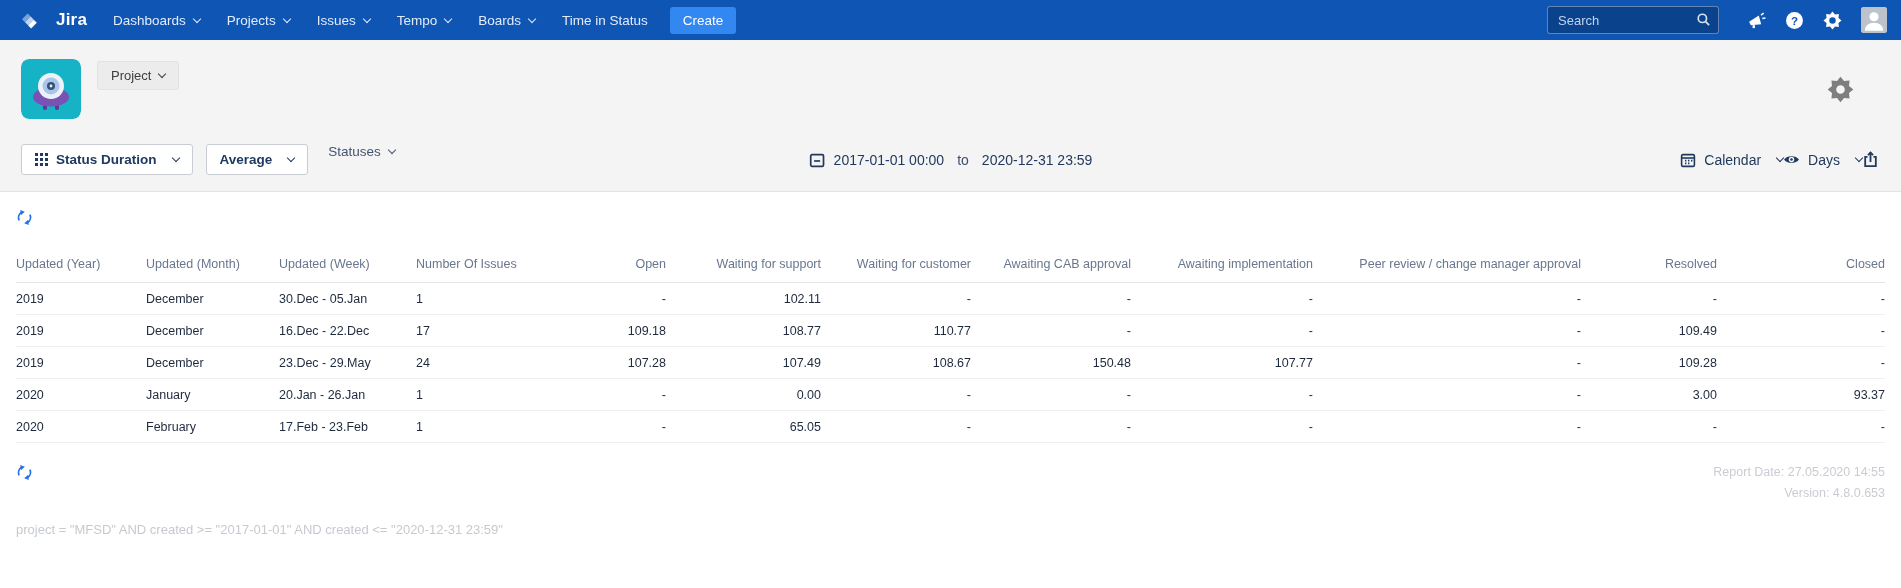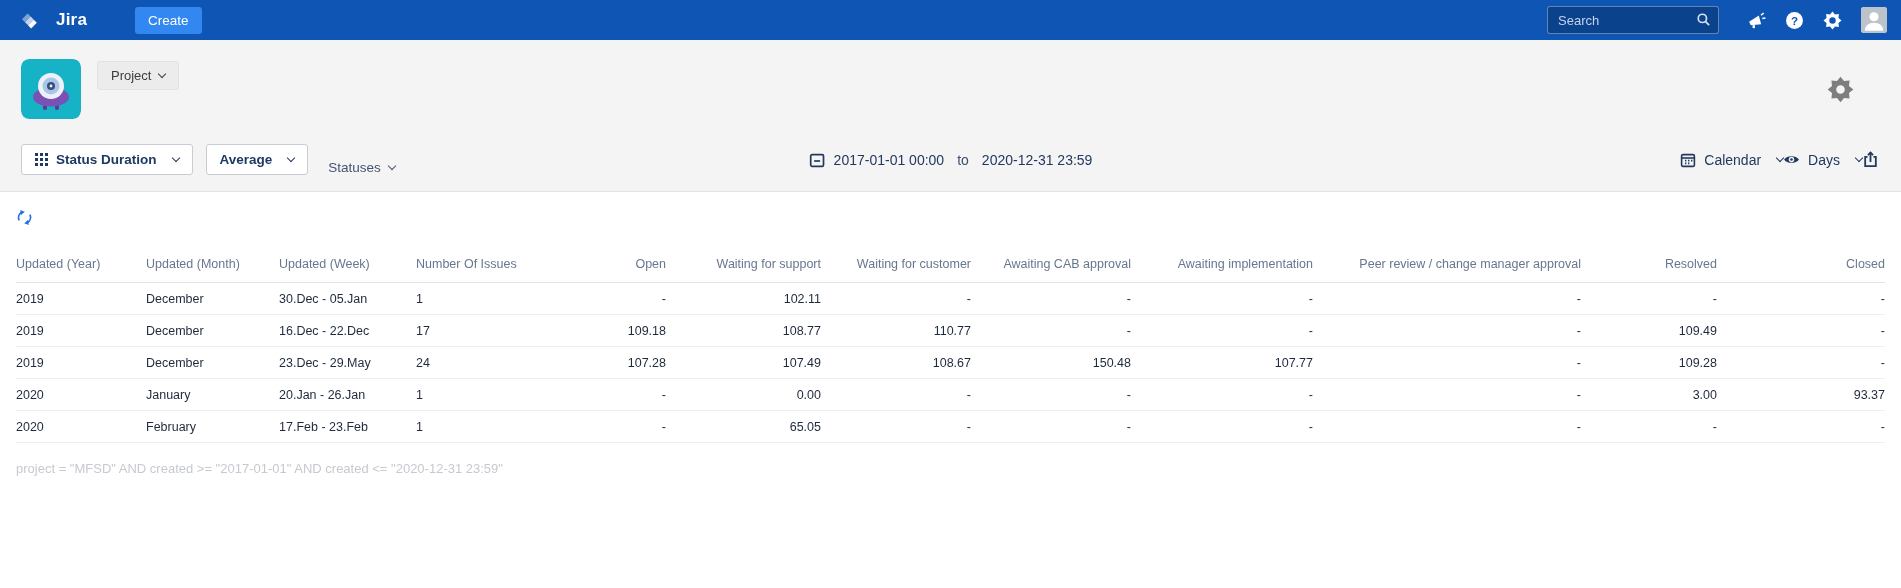--- a/index.html
+++ b/index.html
@@ -24,21 +24,21 @@
   .avatar{width:26px;height:26px;border-radius:3px;overflow:hidden;background:#bcc3cb;cursor:pointer;}
 
   
   .band{position:relative;height:152px;background:#f4f4f4;border-bottom:1px solid #e3e3e3;box-sizing:border-box;}
   .proj-avatar{position:absolute;left:21px;top:19px;width:60px;height:60px;border-radius:8px;overflow:hidden;cursor:pointer;}
   .project-chip{position:absolute;left:97px;top:21px;height:29px;background:#ececec;border:1px solid #e2e2e2;border-radius:3px;display:inline-flex;align-items:center;padding:0 13px;font-size:13px;color:#3c3c3c;cursor:pointer;box-sizing:border-box;}
   .project-select{position:absolute;left:97px;top:57px;width:350px;height:29px;background:#e9e9e9;border:1px solid #d2d2d2;border-radius:3px;display:flex;align-items:center;justify-content:space-between;padding:0 11px;font-size:13px;color:#3c3c3c;cursor:pointer;box-sizing:border-box;}
   .band-gear{position:absolute;right:47px;top:36px;color:#7e7e7e;cursor:pointer;}
 
   .toolbar{position:absolute;left:0;right:0;top:104px;height:32px;}
-  .tb-left{position:absolute;left:21px;top:0;display:flex;align-items:flex-end;gap:13px;}
+  .tb-left{position:absolute;left:21px;top:0;display:flex;align-items:flex-start;gap:13px;}
   .tb-btn{height:31px;background:#fff;border:1px solid #c9cdd3;border-radius:3px;display:inline-flex;align-items:center;gap:8px;padding:0 13px;font-size:13.5px;font-weight:bold;color:#1e3a63;cursor:pointer;font-family:inherit;}
   .tb-plain{display:inline-flex;align-items:center;font-size:13.5px;color:#44546f;cursor:pointer;margin-left:7px;}
   .grid-icon{width:13px;height:13px;position:relative;display:inline-block;}
   .grid-icon i{position:absolute;width:3px;height:3px;background:#1e3a63;}
   .tb-center{position:absolute;left:50%;top:0;transform:translateX(-50%);height:31px;display:flex;align-items:center;gap:9px;font-size:14px;color:#22395e;white-space:nowrap;}
   .tb-center .to{color:#3c4f6e;margin:0 4px;}
   .tb-right{position:absolute;right:22px;top:0;height:31px;display:flex;align-items:center;font-size:14px;color:#22395e;}
   .tb-drop{display:inline-flex;align-items:center;gap:8px;cursor:pointer;}
   .icon-navy{color:#22395e;display:inline-flex;}
 
@@ -64,20 +64,28 @@
       <span style="display:inline-flex;">
         <svg width="21" height="21" viewBox="0 0 24 24">
           <path fill="#ffffff" opacity=".45" d="M4.5 10.5 L11 4 L14.5 7.5 L8 14 Z"></path>
           <path fill="#ffffff" opacity=".75" d="M8 14 L14.5 7.5 L18 11 L11.5 17.5 Z"></path>
           <path fill="#ffffff" d="M11.5 17.5 L18 11 L21.5 14.5 L15 21 Z"></path>
         </svg>
       </span>
       <span class="brand-text">Jira</span>
     </div>
 
+    <nav class="nav-menu">
+        <a class="nav-item">Dashboards<i class="caret"></i></a>
+        <a class="nav-item">Projects<i class="caret"></i></a>
+        <a class="nav-item">Issues<i class="caret"></i></a>
+        <a class="nav-item">Tempo<i class="caret"></i></a>
+        <a class="nav-item">Boards<i class="caret"></i></a>
+        <a class="nav-item">Time in Status</a>
+      </nav>
 
     <button class="create-btn">Create</button>
 
     <div class="nav-spacer"></div>
 
     <div class="search-box">
       <input type="text" placeholder="Search" style="">
       <span class="search-glyph">
         <svg width="15" height="15" viewBox="0 0 16 16" fill="none" stroke="#d4e1f6" stroke-width="1.8">
           <circle cx="6.8" cy="6.8" r="4.4"></circle>
@@ -331,16 +339,32 @@
             <td class="ar">-</td>
             <td class="ar">-</td>
             <td class="ar">-</td>
             <td class="ar">-</td>
             <td class="ar">-</td>
             <td class="ar">-</td>
           </tr>
         </tbody>
     </table>
 
+    <div class="footer-row">
+      <span class="refresh-btn" style="margin-top:0;">
+        <svg width="17" height="17" viewBox="0 0 17 17">
+          <g fill="none" stroke="#2470e8" stroke-width="1.8">
+            <path d="M3.1 11.4 A6.2 6.2 0 0 1 5.6 3.4"></path>
+            <path d="M13.9 5.6 A6.2 6.2 0 0 1 11.4 13.6"></path>
+          </g>
+          <polygon points="4.2,0.9 8.8,2.8 5.1,5.9" fill="#2470e8"></polygon>
+          <polygon points="12.8,16.1 8.2,14.2 11.9,11.1" fill="#2470e8"></polygon>
+        </svg>
+      </span>
+      <div class="meta">
+        <div>Report Date: 27.05.2020 14:55</div>
+        <div>Version: 4.8.0.653</div>
+      </div>
+    </div>
 
     <div class="query">project = "MFSD" AND created &gt;= "2017-01-01" AND created &lt;= "2020-12-31 23:59"</div>
   </main>
 </div>
 
 </body></html>

